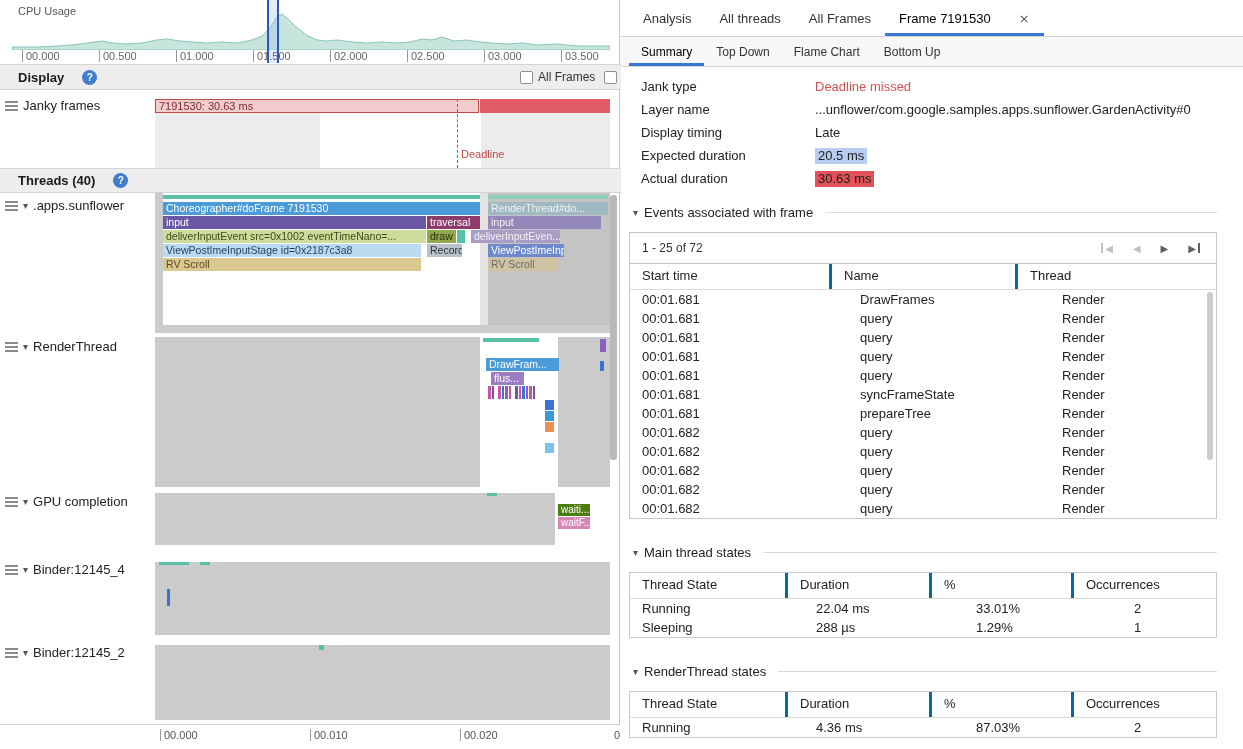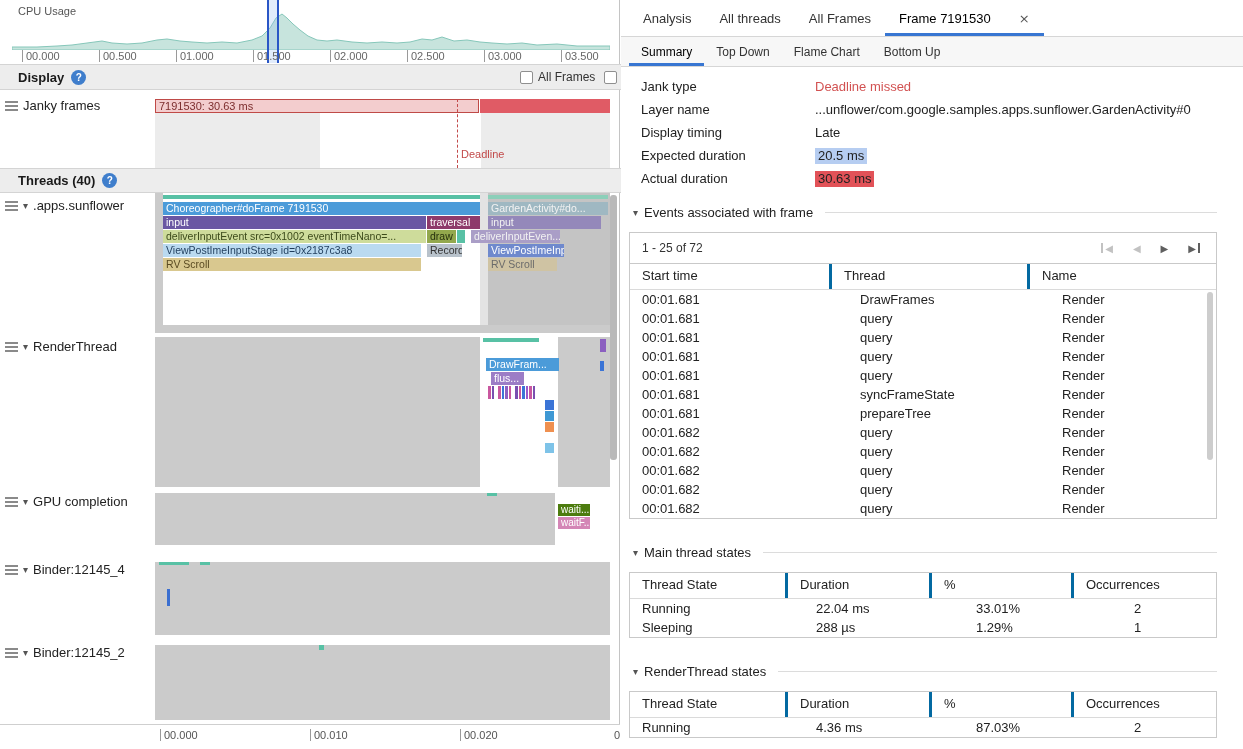--- a/index.html
+++ b/index.html
@@ -6,21 +6,21 @@
   #app{position:relative;width:1243px;height:749px;background:#fff;overflow:hidden;
        font-family:"Liberation Sans","DejaVu Sans",sans-serif;color:#222;}
   
   .left{position:absolute;left:0;top:0;width:620px;height:749px;background:#fff;border-right:1px solid #c4c4c4;box-sizing:border-box;}
   .cpu-label{position:absolute;left:18px;top:5px;font-size:11px;color:#555;}
   .spark{position:absolute;left:12px;top:10px;}
   .range-sel{position:absolute;left:267px;top:0;width:8px;height:63px;background:rgba(150,185,240,.28);
              border-left:2px solid #2a56c6;border-right:2px solid #2a56c6;}
   .tick{position:absolute;top:50px;font-size:11px;color:#666;border-left:1px solid #9a9a9a;padding-left:3px;line-height:12px;}
   .sec-hdr{position:absolute;left:0;width:744px;height:26px;background:#ededed;border-top:1px solid #d4d4d4;
-           border-bottom:1px solid #d4d4d4;box-sizing:border-box;display:flex;align-items:center;gap:7px;padding:0 10px 0 18px;}
+           border-bottom:1px solid #d4d4d4;box-sizing:border-box;display:flex;align-items:center;gap:18px;padding:0 10px 0 18px;}
   .sec-title{font-size:13px;font-weight:bold;color:#1a1a1a;}
   .help{width:15px;height:15px;border-radius:50%;background:#3f7ecc;color:#fff;font-size:10px;line-height:15px;
         text-align:center;font-weight:bold;flex:0 0 auto;}
   .hdr-controls{margin-left:auto;display:flex;align-items:center;gap:9px;}
   .cb-group{display:flex;align-items:center;gap:5px;}
   .checkbox{width:13px;height:13px;background:#fff;border:1px solid #8f8f8f;border-radius:2px;box-sizing:border-box;}
   .cb-label{font-size:12px;color:#333;}
   .vdiv{width:1px;height:16px;background:#cfcfcf;}
   .kebab{font-size:14px;color:#444;width:10px;text-align:center;font-family:"DejaVu Sans",sans-serif;}
   .chev{width:7px;height:7px;border-left:2px solid #666;border-top:2px solid #666;transform:rotate(45deg);margin:3px 4px 0 4px;}
@@ -179,21 +179,21 @@
       <div class="blk" style="left:333px;top:2px;width:120px;height:4px;background:#8ccfb9"></div>
       <div class="bar" style="left:8px;top:9px;width:317px;background:#4b9bd9;color:#fff">Choreographer#doFrame 7191530</div>
       <div class="bar" style="left:8px;top:23px;width:263px;background:#6a57a3;color:#fff">input</div>
       <div class="bar" style="left:272px;top:23px;width:53px;background:#8e3a6b;color:#fff">traversal</div>
       <div class="bar" style="left:8px;top:37px;width:263px;background:#cedc9b;color:#3c4a1a">deliverInputEvent src=0x1002 eventTimeNano=...</div>
       <div class="bar" style="left:272px;top:37px;width:29px;background:#93a84d;color:#26300d">draw</div>
       <div class="bar" style="left:302px;top:37px;width:8px;background:#58c1a5"></div>
       <div class="bar" style="left:8px;top:51px;width:258px;background:#badaf0;color:#1f3d5c">ViewPostImeInputStage id=0x2187c3a8</div>
       <div class="bar" style="left:272px;top:51px;width:35px;background:#b8c2cb;color:#333">Record ...</div>
       <div class="bar" style="left:8px;top:65px;width:258px;background:#d9c88f;color:#5a4a22">RV Scroll</div>
-      <div class="bar" style="left:333px;top:9px;width:120px;background:#9fb8c2;color:#f2f2f2">GardenActivity#do...</div>
+      <div class="bar" style="left:333px;top:9px;width:120px;background:#9fb8c2;color:#f2f2f2">RenderThread#do...</div>
       <div class="bar" style="left:333px;top:23px;width:113px;background:#9488ba;color:#f2f2f2">input</div>
       <div class="bar" style="left:316px;top:37px;width:89px;background:#aa9ec7;color:#f2f2f2">deliverInputEven...</div>
       <div class="bar" style="left:333px;top:51px;width:76px;background:#6f89cd;color:#fff">ViewPostImeInp...</div>
       <div class="bar" style="left:333px;top:65px;width:69px;background:#cfc3a3;color:#6b6b6b">RV Scroll</div>
     </div>
 
     <div class="track" style="top:337px;width:455px;height:150px">
       <div class="blk" style="left:325px;top:0;width:78px;height:150px;background:#fff"></div>
       <div class="blk" style="left:328px;top:1px;width:56px;height:4px;background:#58c1a5"></div>
       <div class="bar" style="left:331px;top:21px;width:73px;background:#4b9bd9;color:#fff">DrawFram...</div>
@@ -329,22 +329,22 @@
           <span class="pg enabled">
               <span>▶</span>
               <span class="vbar"></span>
             </span>
         </span>
       </div>
 
       <div class="tbl">
         <div class="tbl-hdr">
           <span class="cell e1">Start time</span>
+          <span class="cell e2">Name</span>
           <span class="cell e3">Thread</span>
-          <span class="cell e2">Name</span>
         </div>
         <div class="tbl-row">
             <span class="cell e1">00:01.681</span>
             <span class="cell e2">DrawFrames</span>
             <span class="cell e3">Render</span>
           </div>
         <div class="tbl-row">
             <span class="cell e1">00:01.681</span>
             <span class="cell e2">query</span>
             <span class="cell e3">Render</span>

